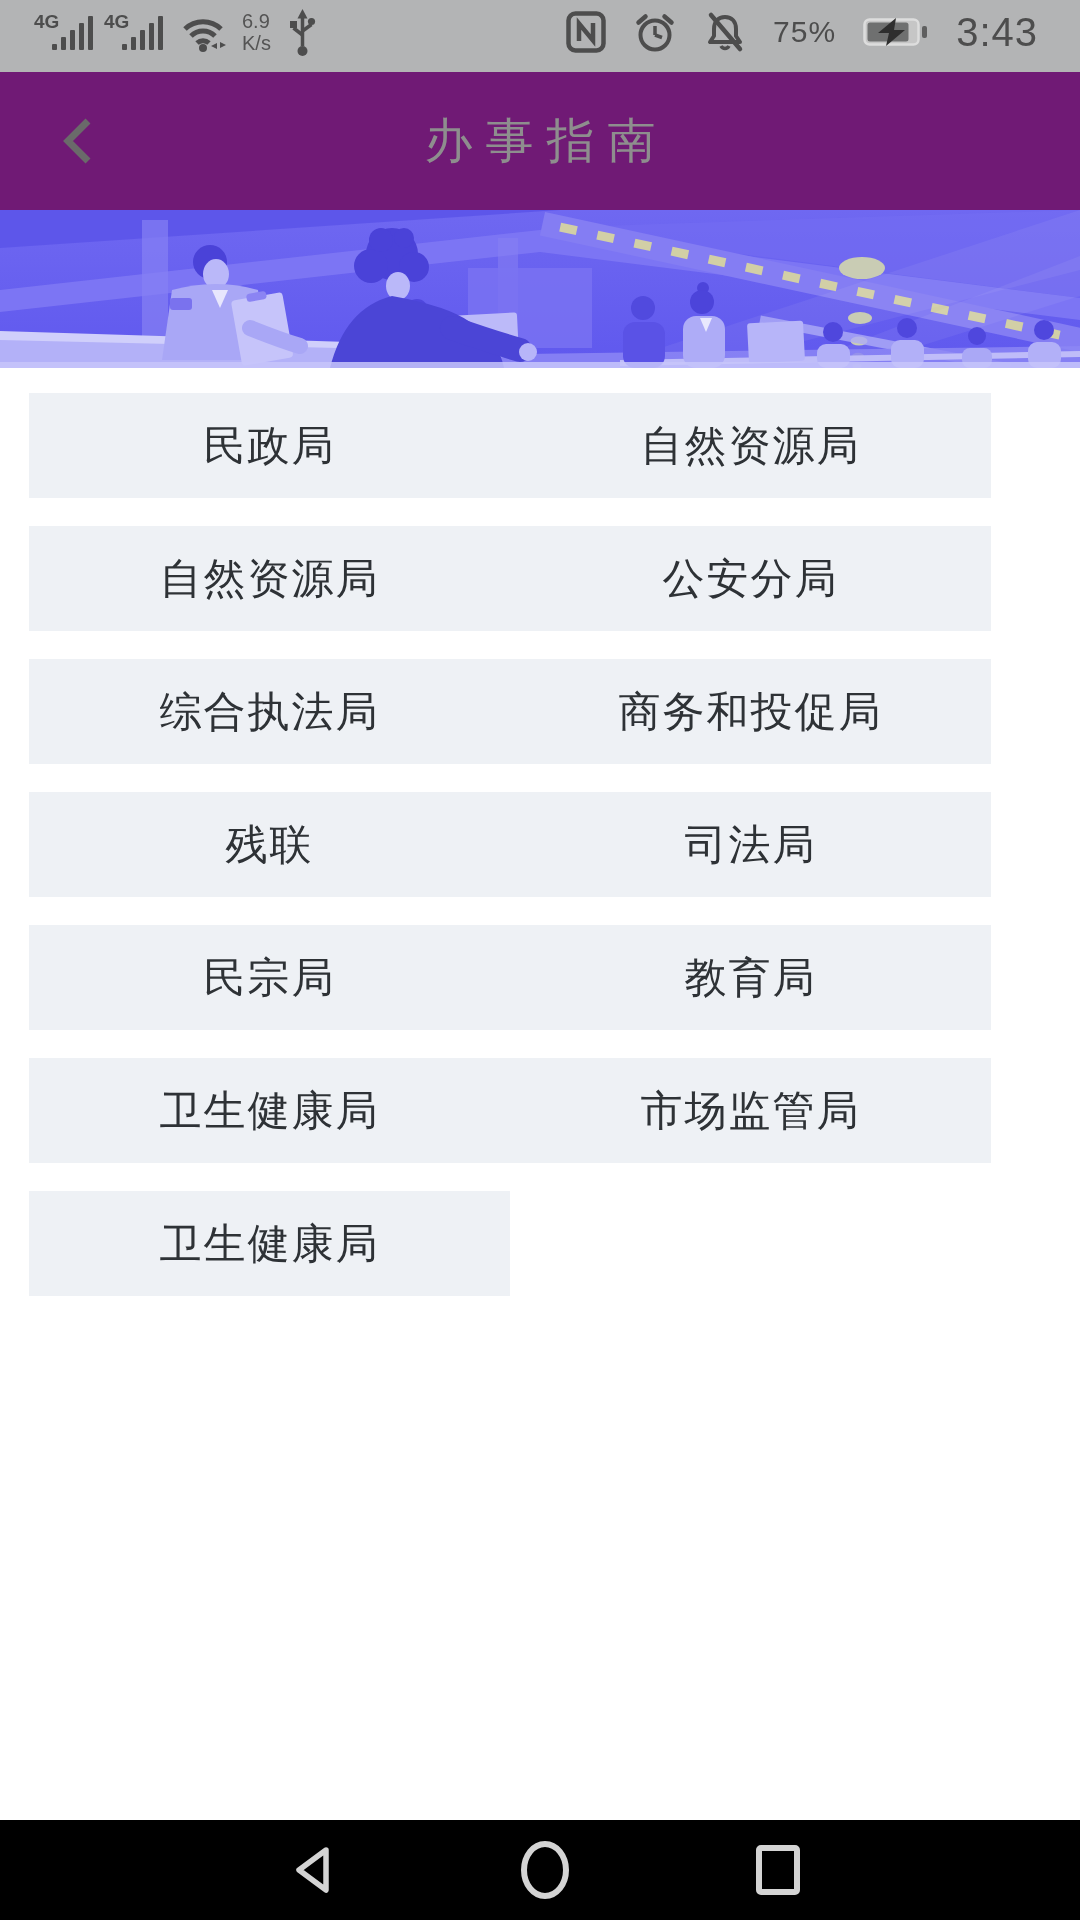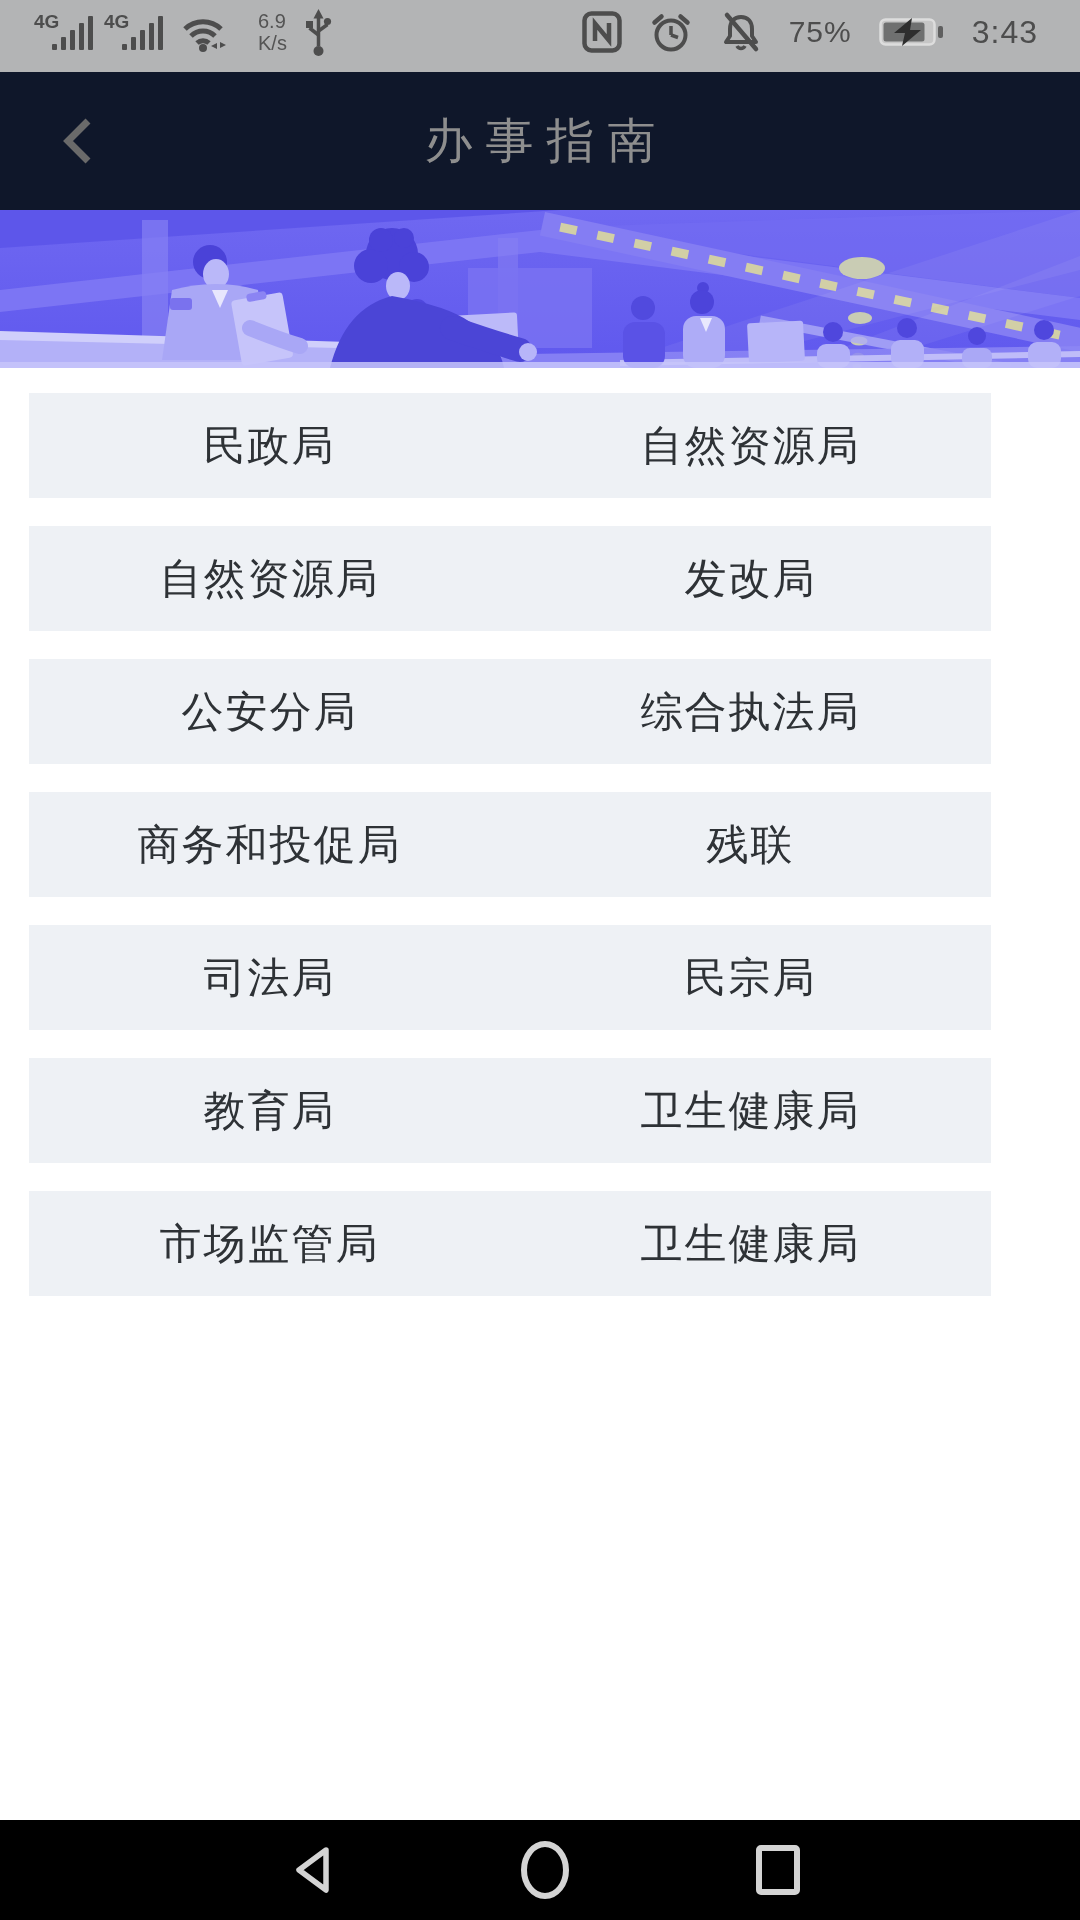--- a/index.html
+++ b/index.html
@@ -12,29 +12,29 @@
     background:#b3b4b5; color:#4d4d4d;
     display:flex; align-items:center; justify-content:space-between;
     padding:0 42px 8px 34px;
   }
   .sb-left, .sb-right { display:flex; align-items:center; }
   .sb-left > *, .sb-right > * { flex:none; }
   .sim { position:relative; width:62px; height:46px; margin-right:8px; }
   .sim-4g { position:absolute; top:3px; left:0; font-size:19px; font-weight:700; line-height:1; }
   .sim-bars { position:absolute; right:2px; bottom:4px; }
   .wifi-wrap { margin:0 10px 0 6px; padding-top:4px; }
-  .speed { display:flex; flex-direction:column; align-items:flex-start; font-size:20px; line-height:22px; color:#545454; margin-right:18px;margin-left:16px; }
+  .speed { display:flex; flex-direction:column; align-items:flex-start; font-size:20px; line-height:22px; color:#545454; margin-right:18px; }
   .usb-wrap { padding-top:2px; }
   .sb-right > * { margin-left:27px; }
   .pct { font-size:30px; letter-spacing:1px; }
-  .clock { font-size:32px; letter-spacing:1px; }
+  .clock { font-size:40px; letter-spacing:1px; }
   .sb-icon { display:block; }
 
   
-  .header { position:absolute; top:72px; left:0; width:1080px; height:138px; background:#0f172a; }
+  .header { position:absolute; top:72px; left:0; width:1080px; height:138px; background:#701a75; }
   .back-btn {
     position:absolute; left:52px; top:50%; transform:translateY(-50%);
     background:none; border:none; padding:8px; cursor:pointer; line-height:0;
   }
   .page-title {
     position:absolute; left:0; right:0; top:50%; transform:translateY(-50%);
     text-align:center; font-size:48px; font-weight:400; color:#8e8e8e; letter-spacing:13px; text-indent:13px;
   }
 
   
@@ -271,21 +271,20 @@
       </g>
 
       <rect x="0" y="152" width="1080" height="6" fill="#c7c5fa" opacity="0.85"></rect>
     </svg>
   </div>
 
   <div class="grid">
     <button class="dept">民政局</button>
     <button class="dept">自然资源局</button>
     <button class="dept">自然资源局</button>
-    <button class="dept">发改局</button>
     <button class="dept">公安分局</button>
     <button class="dept">综合执法局</button>
     <button class="dept">商务和投促局</button>
     <button class="dept">残联</button>
     <button class="dept">司法局</button>
     <button class="dept">民宗局</button>
     <button class="dept">教育局</button>
     <button class="dept">卫生健康局</button>
     <button class="dept">市场监管局</button>
     <button class="dept">卫生健康局</button>

